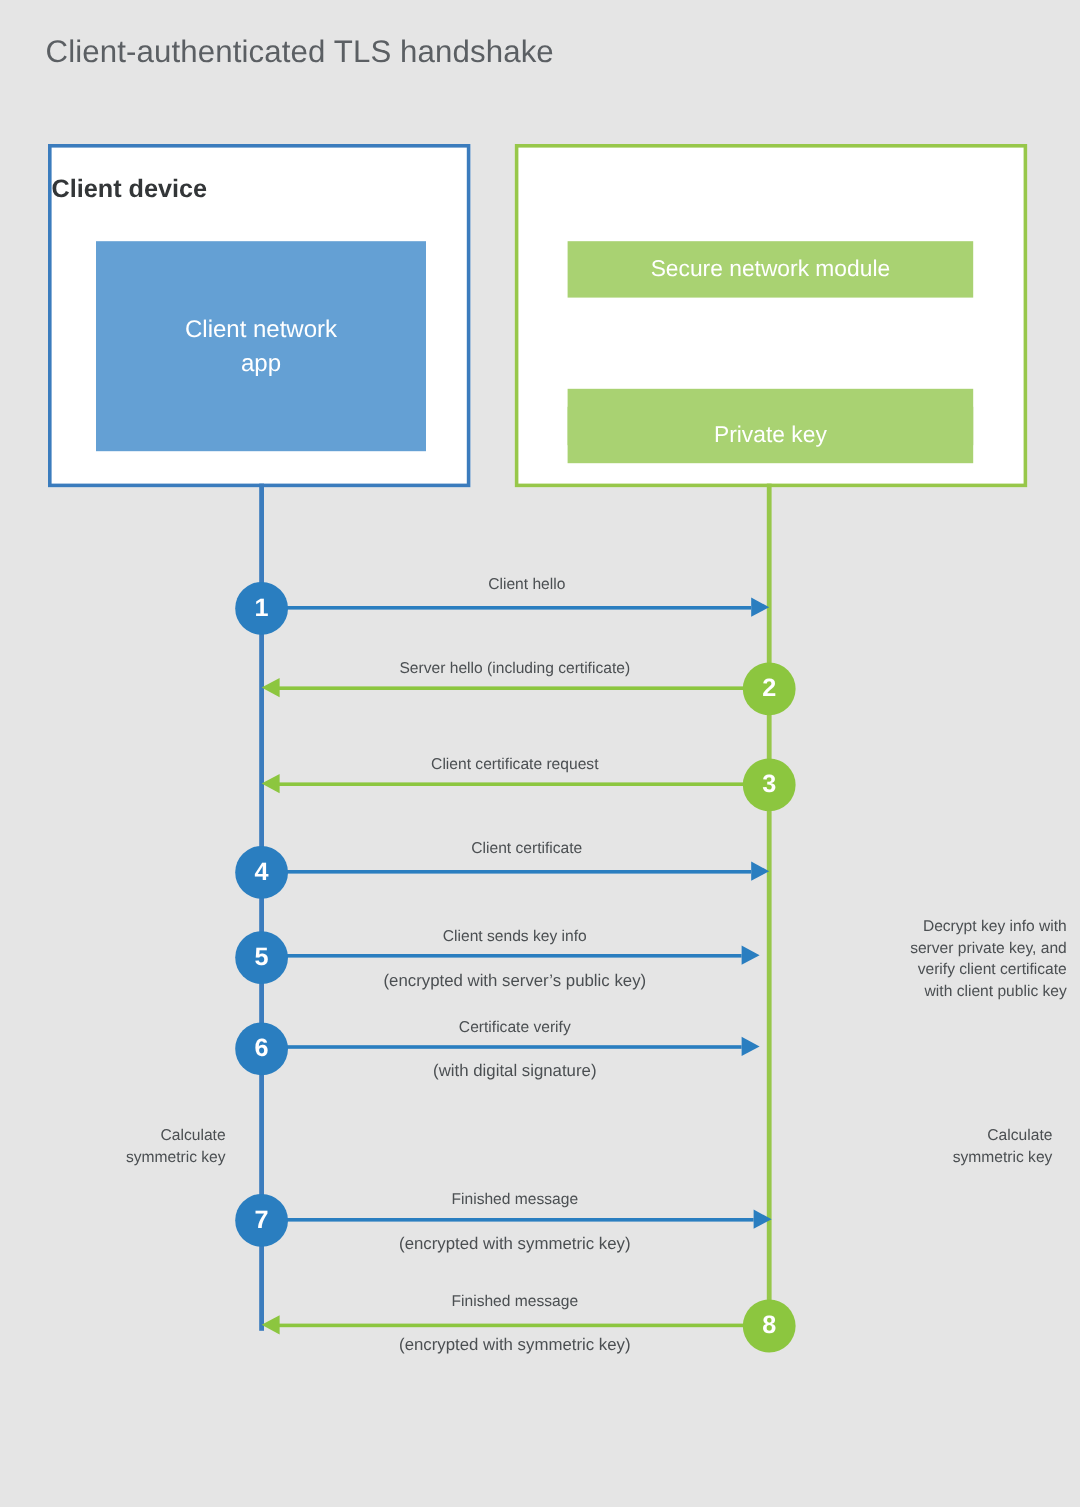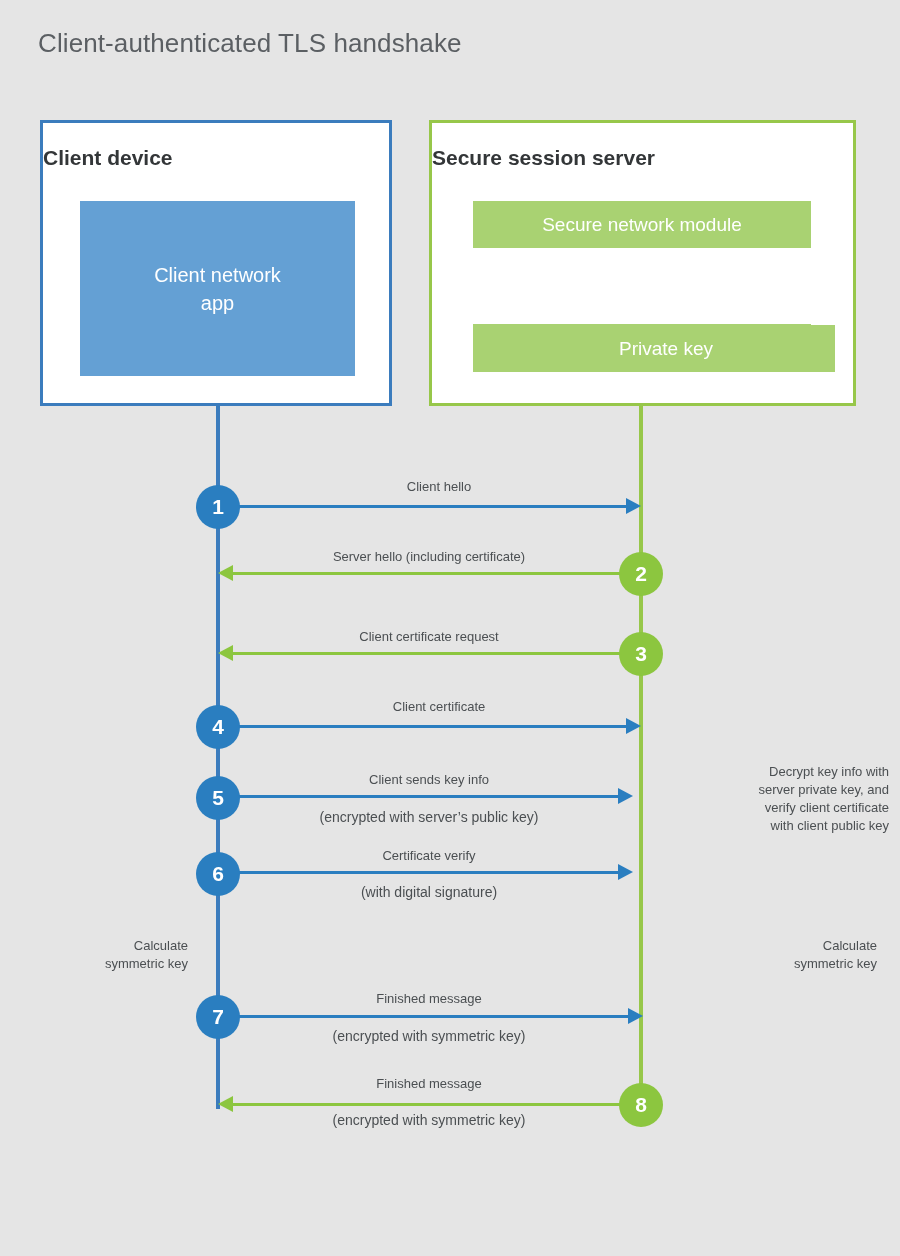--- a/index.html
+++ b/index.html
@@ -87,21 +87,21 @@
     background: #a9d272;
     color: #ffffff;
     font-size: 19px;
     display: flex;
     align-items: center;
     justify-content: center;
     text-align: center;
   }
   .server-bar.b0 { top: 78px; }
   .server-bar.b1 { top: 154px; margin-top: 47px; }
-  .server-bar.b2 { top: 202px; padding-left: 24px; }
+  .server-bar.b2 { top: 216px; }
 
   
   .lifeline {
     position: absolute;
     width: 4px;
   }
   #client-lifeline {
     left: 216px;
     top: 403px;
     height: 706px;
@@ -188,21 +188,20 @@
 
   <div class="title">Client-authenticated TLS handshake</div>
 
   <div id="client-box" class="party-box">
     <div class="party-title">Client device</div>
     <div class="client-app">Client network
 app</div>
   </div>
 
   <div id="server-box" class="party-box">
-    <div class="party-title">Secure session server</div>
     <div class="server-bar b0">Secure network module</div>
     <div class="server-bar b1">Certs</div>
     <div class="server-bar b2">Private key</div>
   </div>
 
   <div id="client-lifeline" class="lifeline"></div>
   <div id="server-lifeline" class="lifeline"></div>
 
   <div class="arrow-line client" style="left:218px; top:505px; width:408px;"></div>
   <div class="arrow-head right" style="left:626px; top:498px;"></div>

